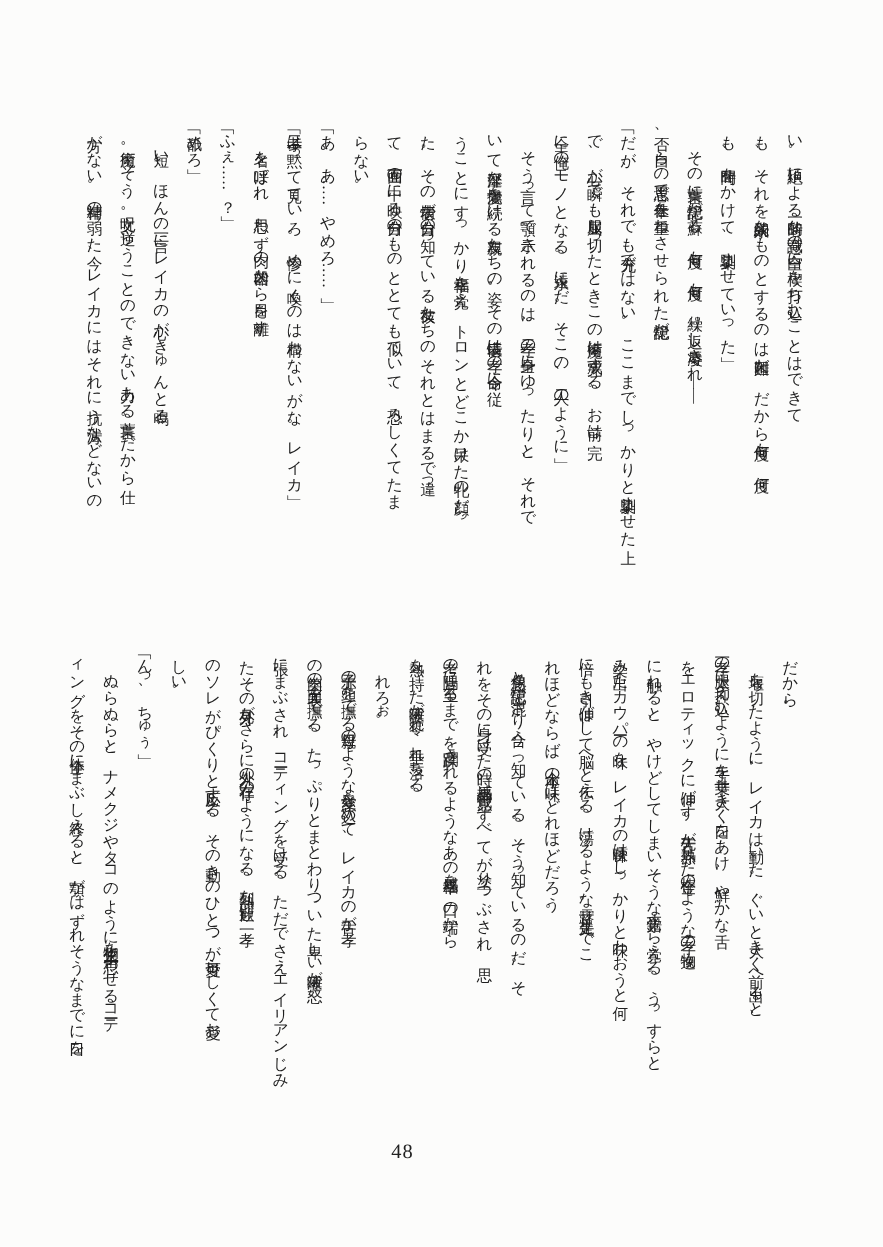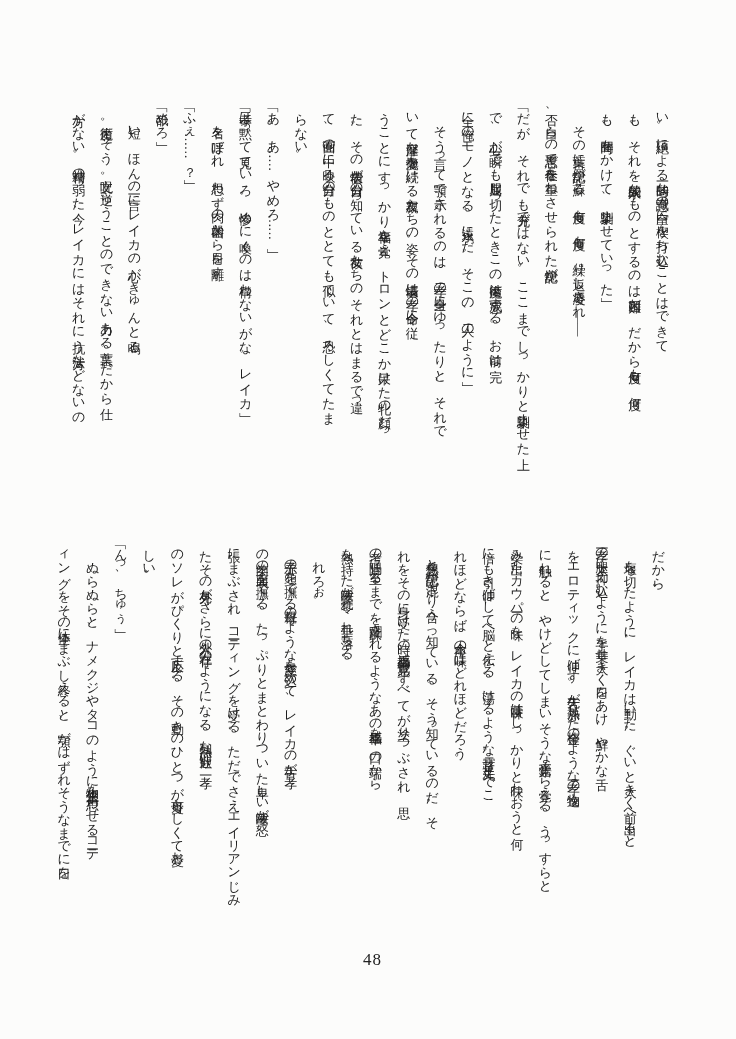--- a/index.html
+++ b/index.html
@@ -43,21 +43,21 @@
     height: 360px;
   }
   .block-bottom .line {
     line-height: 28.3px;
   }
   .page-number {
     position: absolute;
     top: 950px;
     left: 326px;
     width: 56px;
-    text-align: right;
+    text-align: left;
     font-size: 17px;
     letter-spacing: 1px;
     color: #222222;
   }
 </style>
 </head>
 <body>
 
 <div class="page">
 

